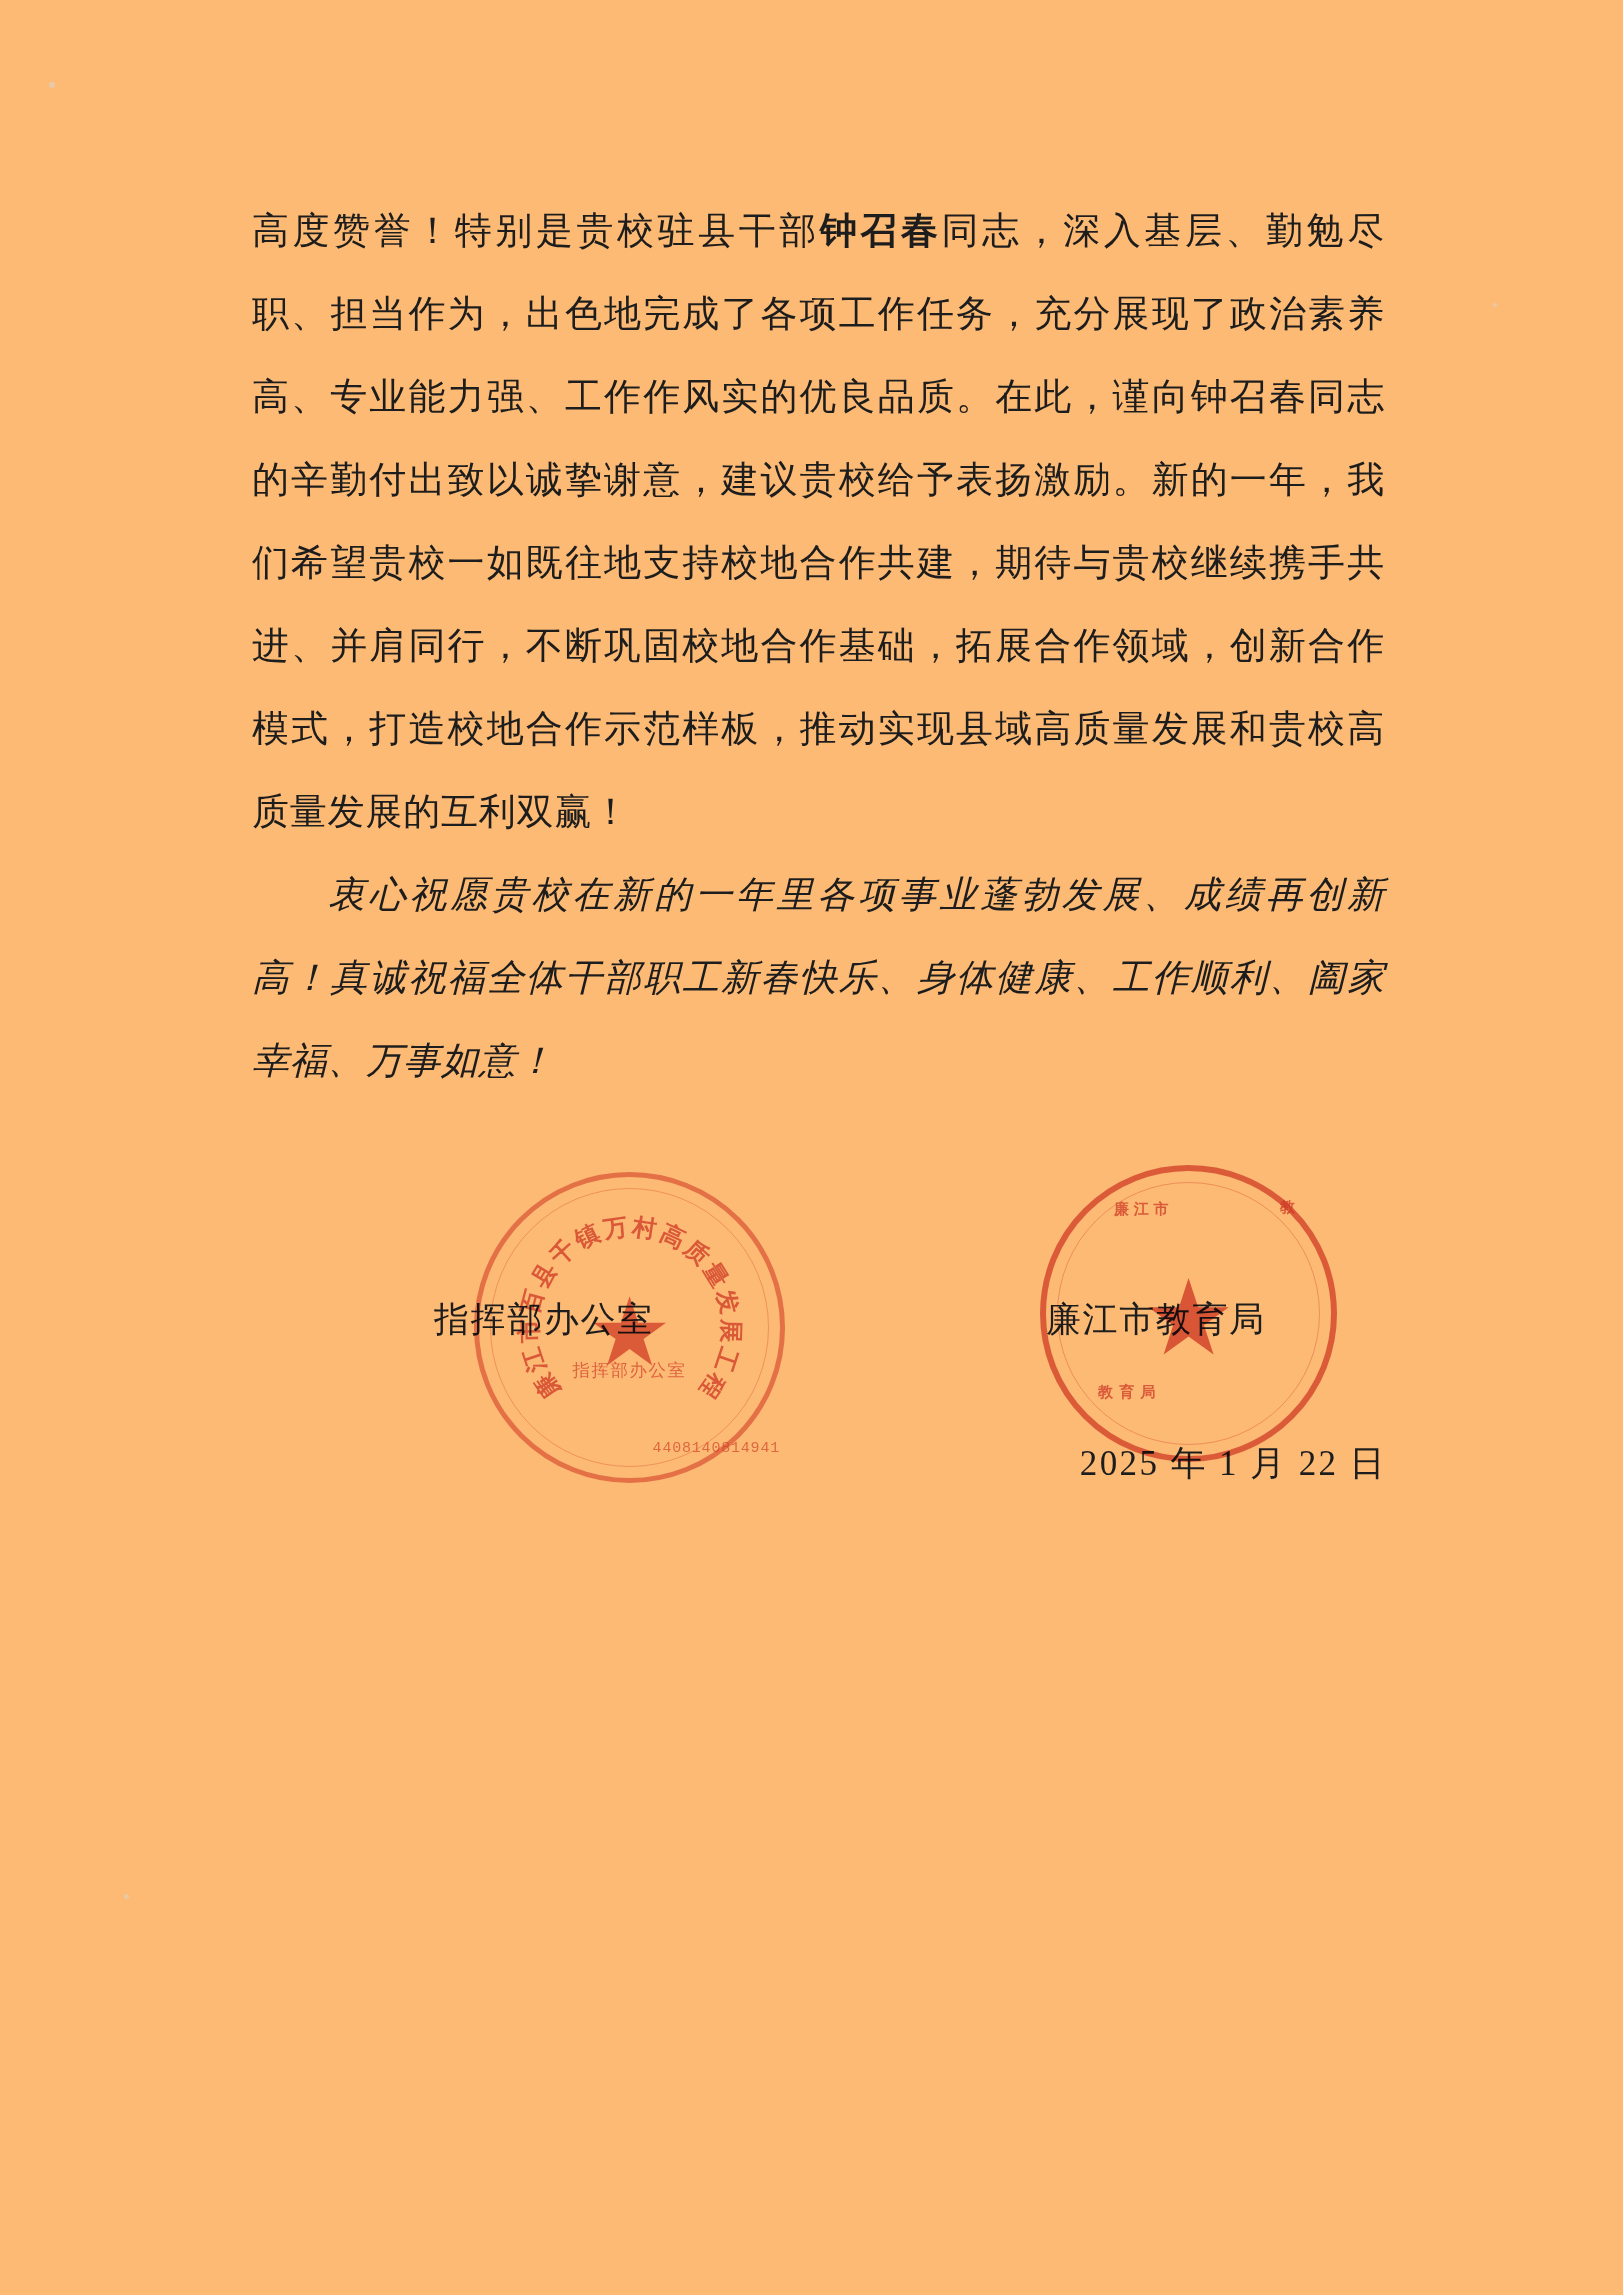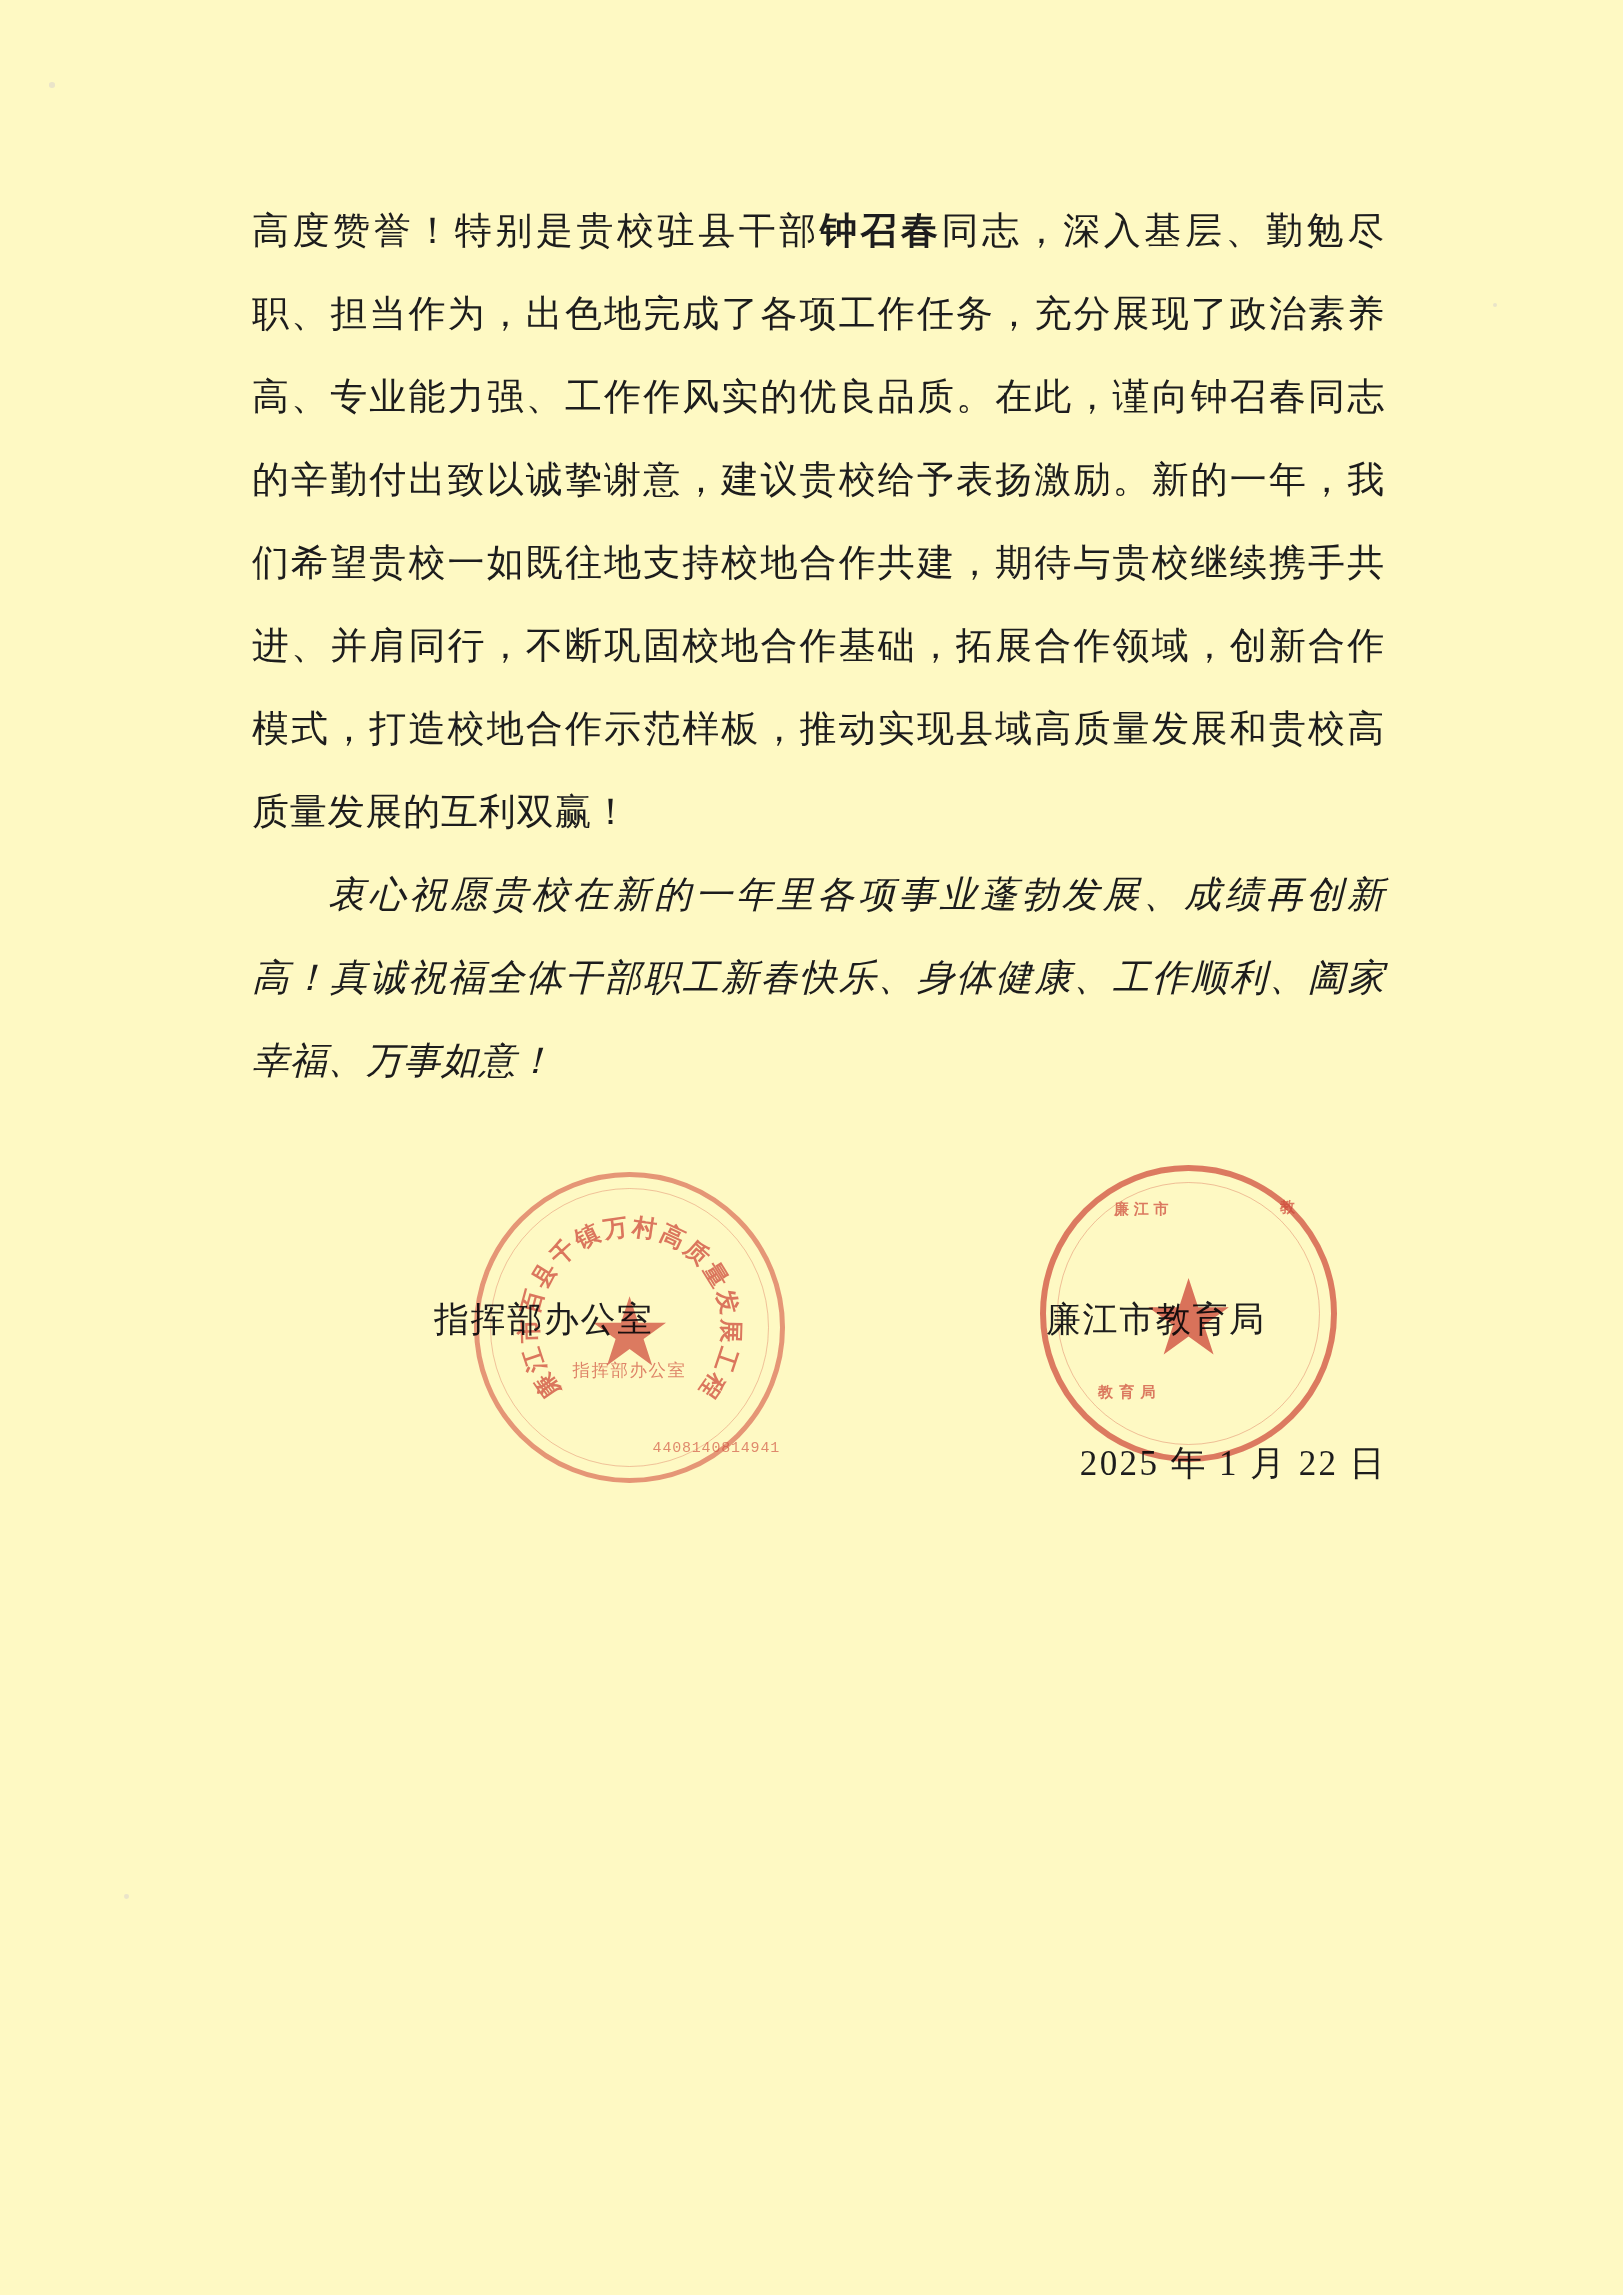--- a/index.html
+++ b/index.html
@@ -11,21 +11,21 @@
     width: 1623px;
     height: 2295px;
     position: relative;
     font-family: "Liberation Serif", "DejaVu Serif", serif;
     color: #1b1b1b;
     overflow: hidden;
   }
   .page {
     position: absolute;
     inset: 0;
-    background: #fef9c3;
+    background: #fdba74;
   }
   
   .speck {
     position: absolute;
     background: #d9d4cd;
     border-radius: 50%;
     opacity: .55;
   }
 
   .body-text {

